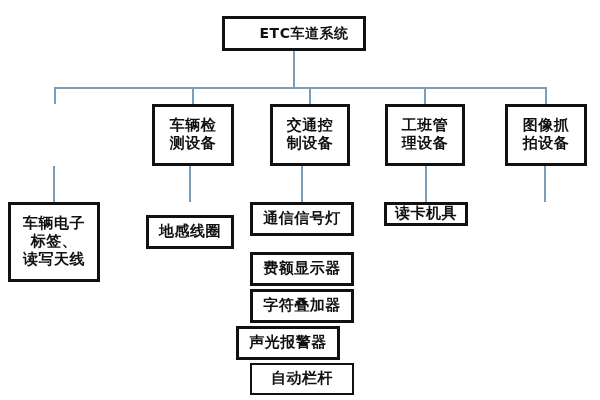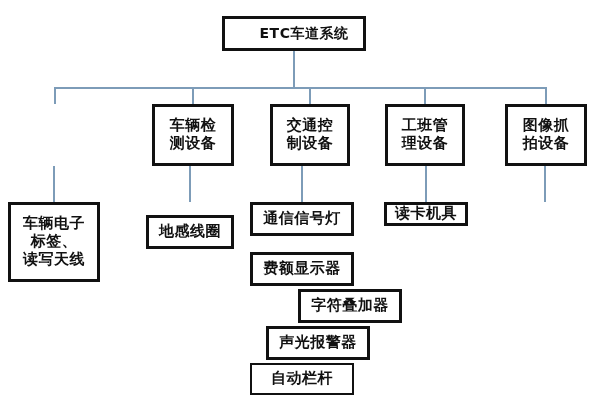--- a/index.html
+++ b/index.html
@@ -74,22 +74,22 @@
     <div class="node level1" style="left: 152px; top: 104px; width: 82px; height: 62px; border-color: rgb(17, 17, 17); background: rgb(255, 255, 255);"><span>车辆检
 测设备</span></div>
     <div class="connector v" style="left: 189px; top: 166px; width: 2px; height: 36px; background: rgb(125, 156, 184);"></div>
     <div class="node leaf" style="left: 146px; top: 202px; width: 88px; height: 34px; border-color: rgb(17, 17, 17); background: rgb(255, 255, 255); margin-top: 13px;"><span>地感线圈</span></div>
     <div class="connector v" style="left: 309px; top: 87px; width: 2px; height: 17px; background: rgb(125, 156, 184);"></div>
     <div class="node level1" style="left: 270px; top: 104px; width: 80px; height: 62px; border-color: rgb(17, 17, 17); background: rgb(255, 255, 255);"><span>交通控
 制设备</span></div>
     <div class="connector v" style="left: 301px; top: 166px; width: 2px; height: 36px; background: rgb(125, 156, 184);"></div>
     <div class="node leaf" style="left: 250px; top: 252px; width: 104px; height: 34px; border-color: rgb(17, 17, 17); background: rgb(255, 255, 255);"><span>费额显示器</span></div>
     <div class="node leaf" style="left: 250px; top: 202px; width: 104px; height: 34px; border-color: rgb(17, 17, 17); background: rgb(255, 255, 255);"><span>通信信号灯</span></div>
-    <div class="node leaf" style="left: 250px; top: 289px; width: 104px; height: 34px; border-color: rgb(17, 17, 17); background: rgb(255, 255, 255); margin-left: 48px;"><span>字符叠加器</span></div>
-    <div class="node leaf" style="left: 266px; top: 326px; width: 104px; height: 34px; border-color: rgb(17, 17, 17); background: rgb(255, 255, 255);"><span>声光报警器</span></div>
+    <div class="node leaf" style="left: 250px; top: 289px; width: 104px; height: 34px; border-color: rgb(17, 17, 17); background: rgb(255, 255, 255);"><span>字符叠加器</span></div>
+    <div class="node leaf" style="left: 236px; top: 326px; width: 104px; height: 34px; border-color: rgb(17, 17, 17); background: rgb(255, 255, 255);"><span>声光报警器</span></div>
     <div class="node leaf thin" style="left: 250px; top: 363px; width: 104px; height: 32px; border-color: rgb(17, 17, 17); background: rgb(255, 255, 255);"><span>自动栏杆</span></div>
     <div class="connector v" style="left: 424px; top: 87px; width: 2px; height: 17px; background: rgb(125, 156, 184);"></div>
     <div class="node level1" style="left: 385px; top: 104px; width: 80px; height: 62px; border-color: rgb(17, 17, 17); background: rgb(255, 255, 255);"><span>工班管
 理设备</span></div>
     <div class="connector v" style="left: 425px; top: 166px; width: 2px; height: 36px; background: rgb(125, 156, 184);"></div>
     <div class="node leaf" style="left: 384px; top: 202px; width: 84px; height: 24px; border-color: rgb(17, 17, 17); background: rgb(255, 255, 255);"><span>读卡机具</span></div>
     <div class="connector v" style="left: 545px; top: 87px; width: 2px; height: 17px; background: rgb(125, 156, 184);"></div>
     <div class="node level1" style="left: 505px; top: 104px; width: 82px; height: 62px; border-color: rgb(17, 17, 17); background: rgb(255, 255, 255);"><span>图像抓
 拍设备</span></div>
     <div class="connector v" style="left: 544px; top: 166px; width: 2px; height: 36px; background: rgb(125, 156, 184);"></div>

